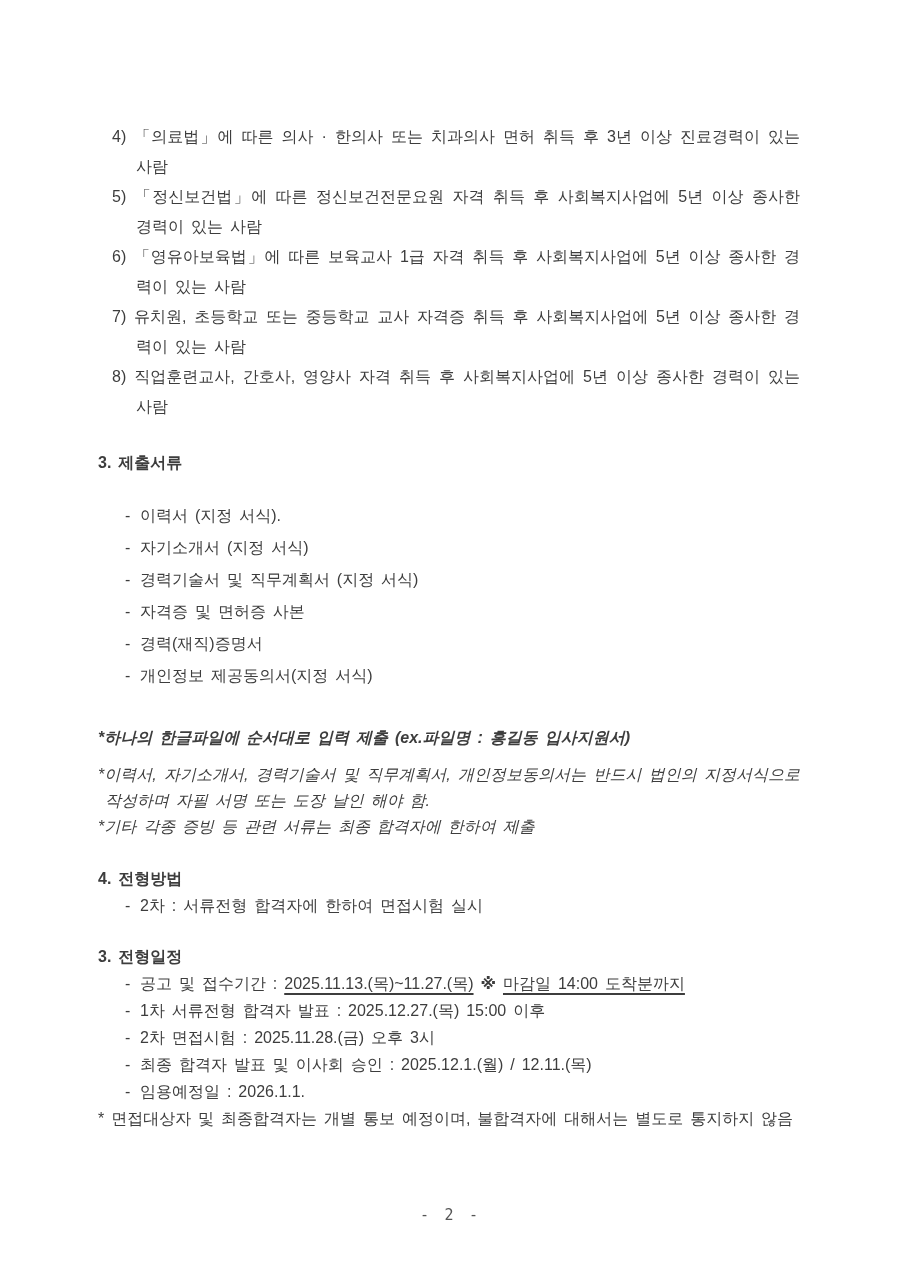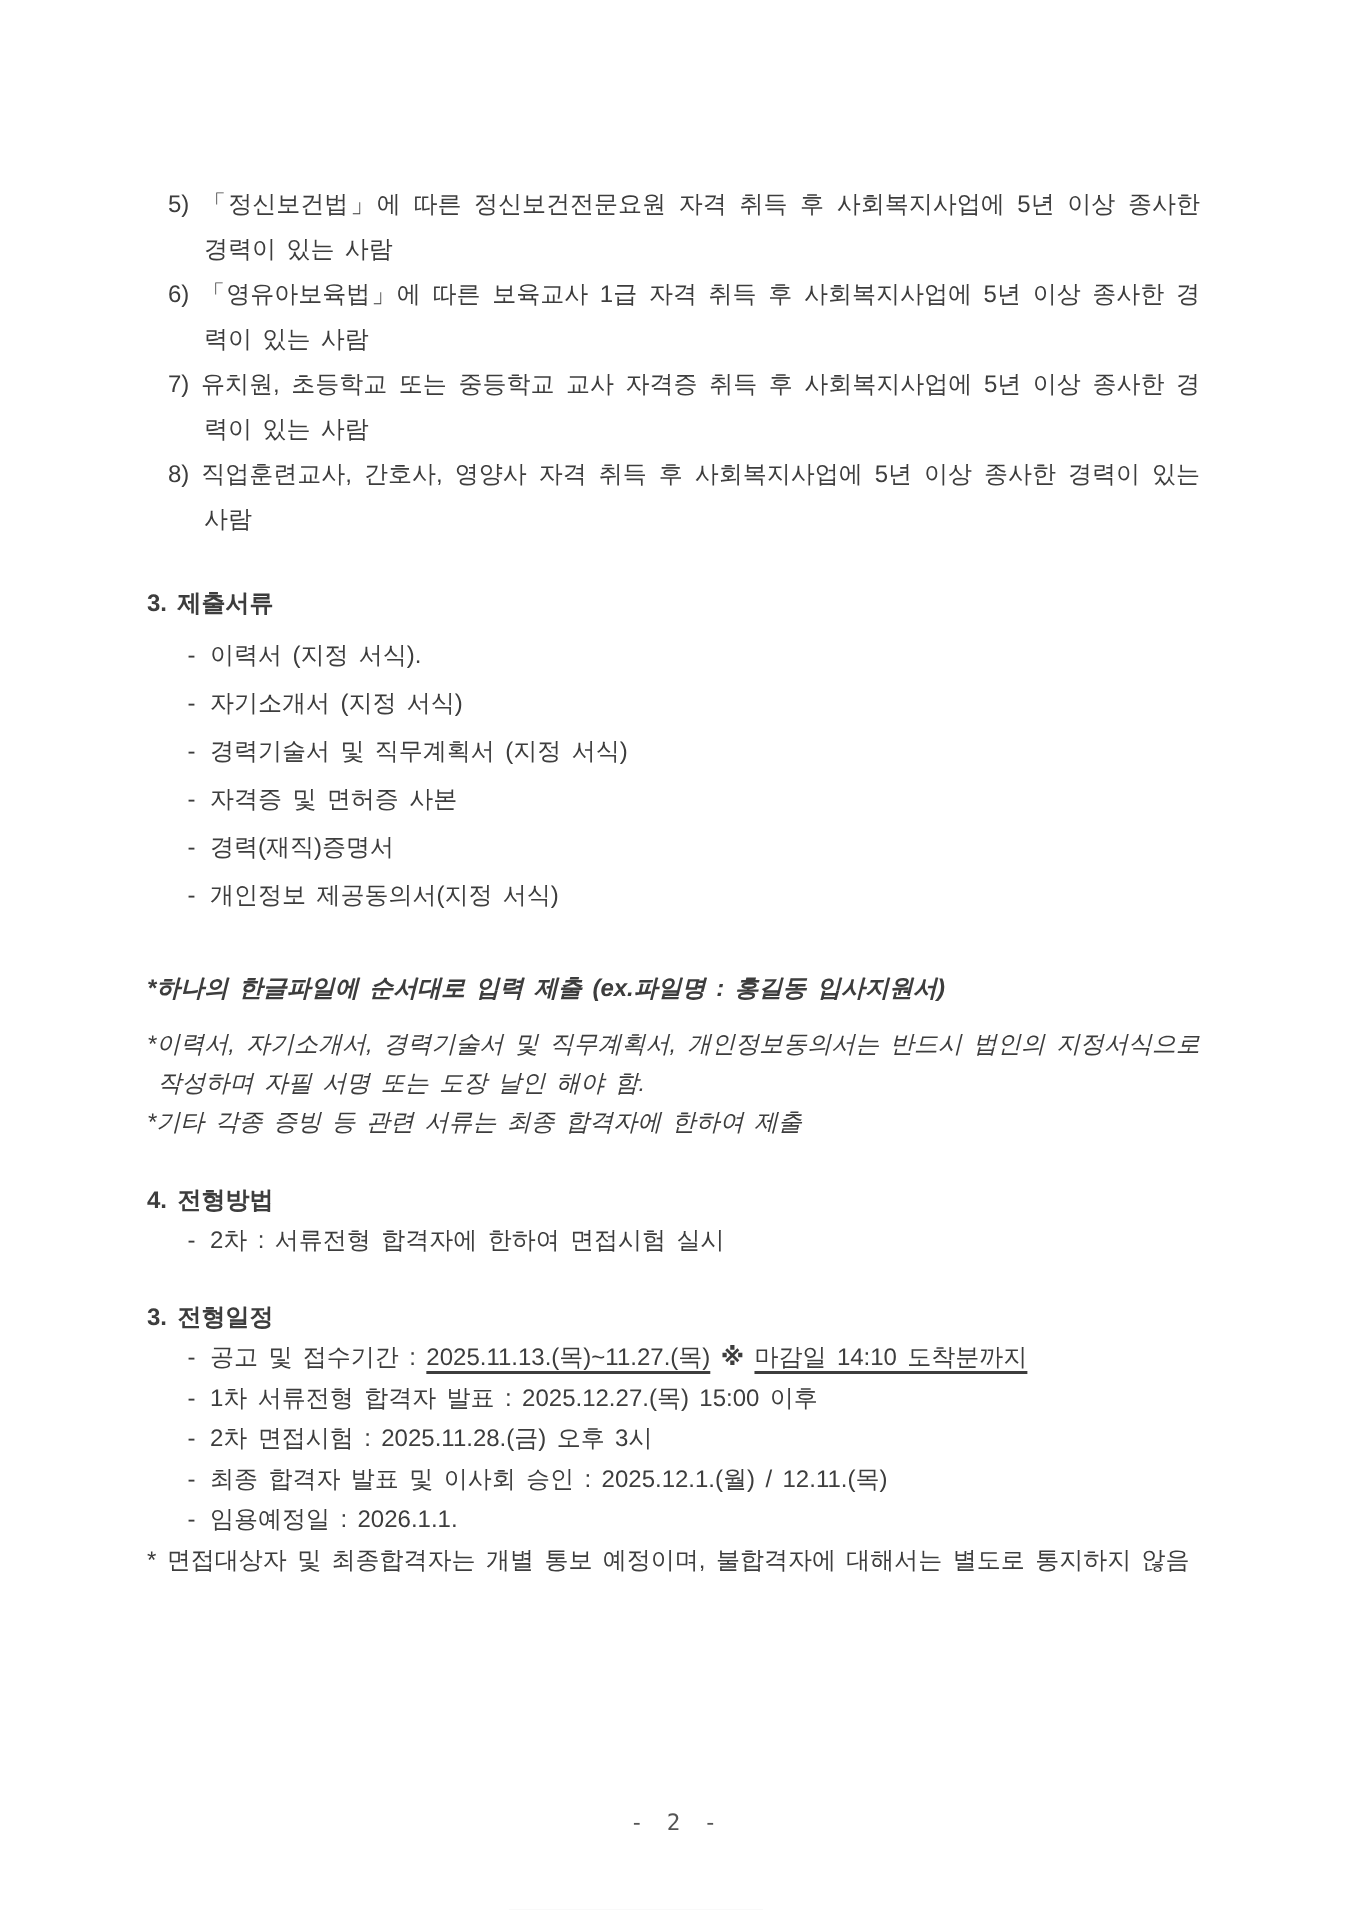--- a/index.html
+++ b/index.html
@@ -28,21 +28,21 @@
   .qual {
     padding-left: 24px;
     text-indent: -24px;
     text-align: justify;
   }
   .qual .num { display: inline; }
 
   
   .sec-title { font-weight: 700; line-height: 32px; }
   .documents { margin-top: 25px; }
-  .documents .sec-title { margin-bottom: 3px; }
+  .documents .sec-title { margin-bottom: 21px; }
   .dash-list { line-height: 32px; margin-left: 27px; }
   .dash-item .dash { display: inline-block; width: 15px; }
 
   
   .notes { margin-top: 33px; line-height: 26px; font-style: italic; }
   .note-bold { font-weight: 700; }
   .note-hang {
     margin-top: 11px;
     padding-left: 7px;
     text-indent: -7px;
@@ -78,20 +78,24 @@
     font-family: "DejaVu Sans Mono", "Liberation Mono", monospace;
   }
 </style>
 </head>
 <body>
 
 <div class="page">
   <div class="doc">
 
     <div class="quals">
+      <div class="qual">
+        <span class="num">4)</span>
+        <span>「의료법」에 따른 의사 · 한의사 또는 치과의사 면허 취득 후 3년 이상 진료경력이 있는 사람</span>
+      </div>
       <div class="qual">
         <span class="num">5)</span>
         <span>「정신보건법」에 따른 정신보건전문요원 자격 취득 후 사회복지사업에 5년 이상 종사한 경력이 있는 사람</span>
       </div>
       <div class="qual">
         <span class="num">6)</span>
         <span>「영유아보육법」에 따른 보육교사 1급 자격 취득 후 사회복지사업에 5년 이상 종사한 경력이 있는 사람</span>
       </div>
       <div class="qual">
         <span class="num">7)</span>
@@ -139,21 +143,21 @@
         <div class="dash-item">
           <span class="dash">-</span><span>2차 : 서류전형 합격자에 한하여 면접시험 실시</span>
         </div>
       </div>
     </div>
 
     <div class="schedule">
       <div class="sec-title">3. 전형일정</div>
       <div class="dash-list">
         <div class="dash-item">
-          <span class="dash">-</span><span><span>공고 및 접수기간 : </span><span class="u">2025.11.13.(목)~11.27.(목)</span><span class="sep"> ※ </span><span class="u">마감일 14:10 도착분까지</span></span>
+          <span class="dash">-</span><span><span>공고 및 접수기간 : </span><span class="u">2025.11.13.(목)~11.27.(목)</span><span class="sep"> ※ </span><span class="u">마감일 14:00 도착분까지</span></span>
         </div>
         <div class="dash-item">
           <span class="dash">-</span><span>1차 서류전형 합격자 발표 : 2025.12.27.(목) 15:00 이후</span>
         </div>
         <div class="dash-item">
           <span class="dash">-</span><span>2차 면접시험 : 2025.11.28.(금) 오후 3시</span>
         </div>
         <div class="dash-item">
           <span class="dash">-</span><span>최종 합격자 발표 및 이사회 승인 : 2025.12.1.(월) / 12.11.(목)</span>
         </div>

